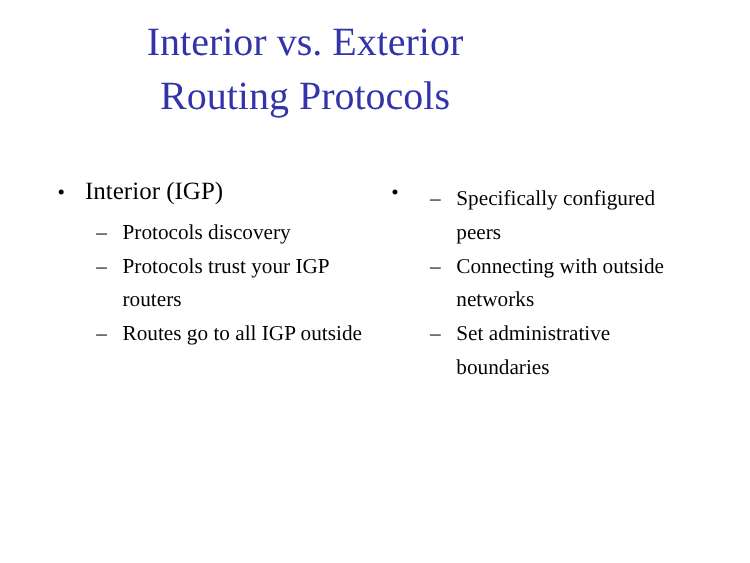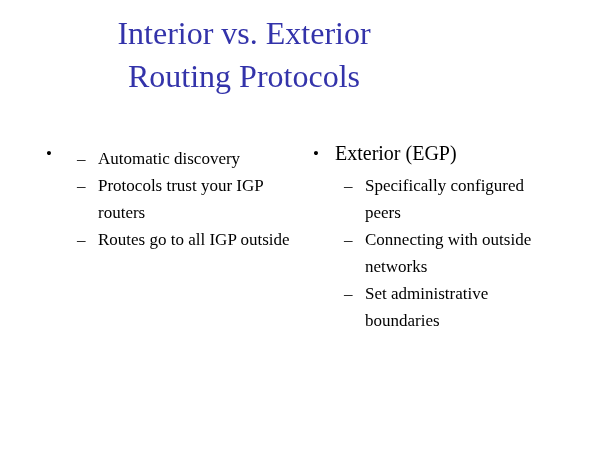--- a/index.html
+++ b/index.html
@@ -97,41 +97,41 @@
 <div class="slide">
 
   <div class="slide-title">Interior vs. Exterior
 Routing Protocols</div>
 
   <div class="body-area">
 
     <div class="column column-left">
       <div class="l1-item">
         <span class="l1-bullet">•</span>
+        <span>Interior (IGP)</span>
       </div>
       <ul class="sub-list">
         <li class="l2-item">
           <span class="l2-dash">–</span>
-          <span class="l2-text">Automatic discovery</span>
+          <span class="l2-text">Protocols discovery</span>
         </li>
         <li class="l2-item">
           <span class="l2-dash">–</span>
           <span class="l2-text">Protocols trust your IGP routers</span>
         </li>
         <li class="l2-item">
           <span class="l2-dash">–</span>
           <span class="l2-text">Routes go to all IGP outside</span>
         </li>
       </ul>
     </div>
 
     <div class="column column-right">
       <div class="l1-item">
         <span class="l1-bullet">•</span>
-        <span>Exterior (EGP)</span>
       </div>
       <ul class="sub-list">
         <li class="l2-item">
           <span class="l2-dash">–</span>
           <span class="l2-text">Specifically configured peers</span>
         </li>
         <li class="l2-item">
           <span class="l2-dash">–</span>
           <span class="l2-text">Connecting with outside networks</span>
         </li>

